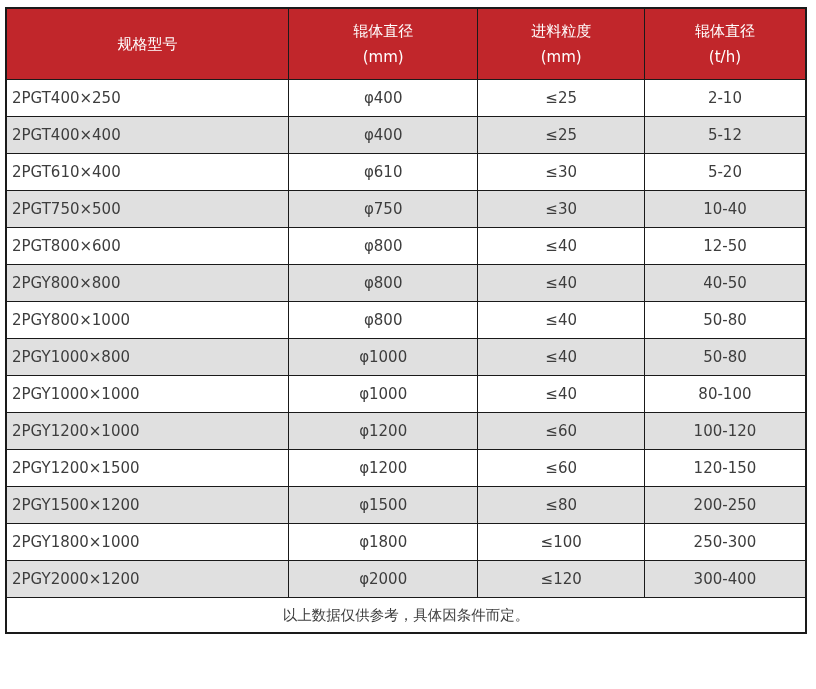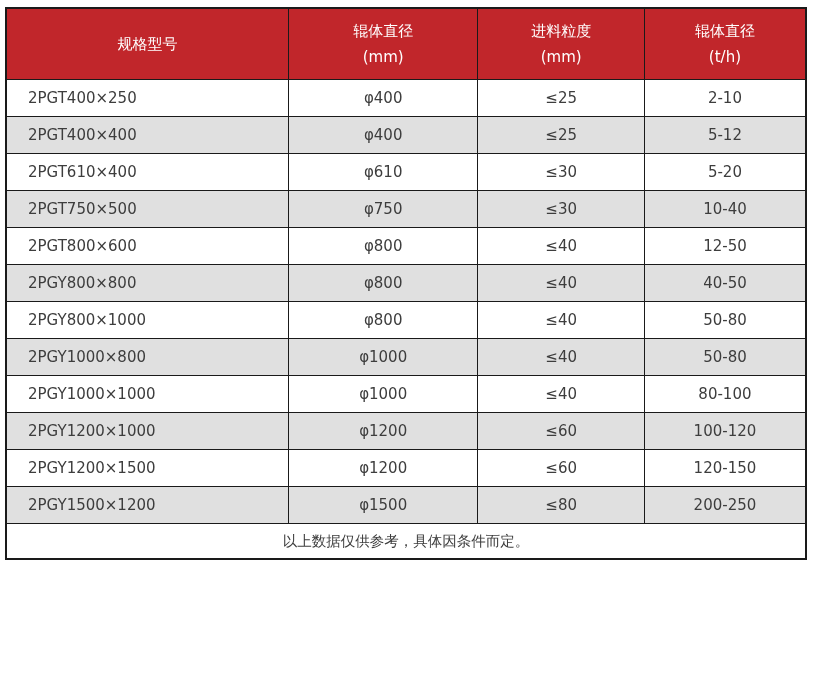--- a/index.html
+++ b/index.html
@@ -46,21 +46,21 @@
     height: 36px;
     font-size: 15px;
     color: #3d3d3d;
     text-align: center;
     vertical-align: middle;
     padding: 0;
     background: #ffffff;
   }
   .spec-table tbody td:first-child {
     text-align: left;
-    padding-left: 21px;
+    padding-left: 5px;
   }
   .spec-table tbody tr:nth-child(even) td {
     background: #e0e0e0;
   }
   .spec-table tfoot td {
     height: 34px;
     font-size: 14.5px;
     color: #3d3d3d;
     text-align: center;
     vertical-align: middle;
@@ -165,20 +165,32 @@
           <td>φ1200</td>
           <td>≤60</td>
           <td>120-150</td>
         </tr>
         <tr>
           <td>2PGY1500×1200</td>
           <td>φ1500</td>
           <td>≤80</td>
           <td>200-250</td>
         </tr>
+        <tr>
+          <td>2PGY1800×1000</td>
+          <td>φ1800</td>
+          <td>≤100</td>
+          <td>250-300</td>
+        </tr>
+        <tr>
+          <td>2PGY2000×1200</td>
+          <td>φ2000</td>
+          <td>≤120</td>
+          <td>300-400</td>
+        </tr>
       </tbody>
     <tfoot>
       <tr>
         <td colspan="4">以上数据仅供参考，具体因条件而定。</td>
       </tr>
     </tfoot>
   </table>
 </div>
 
 </body></html>

